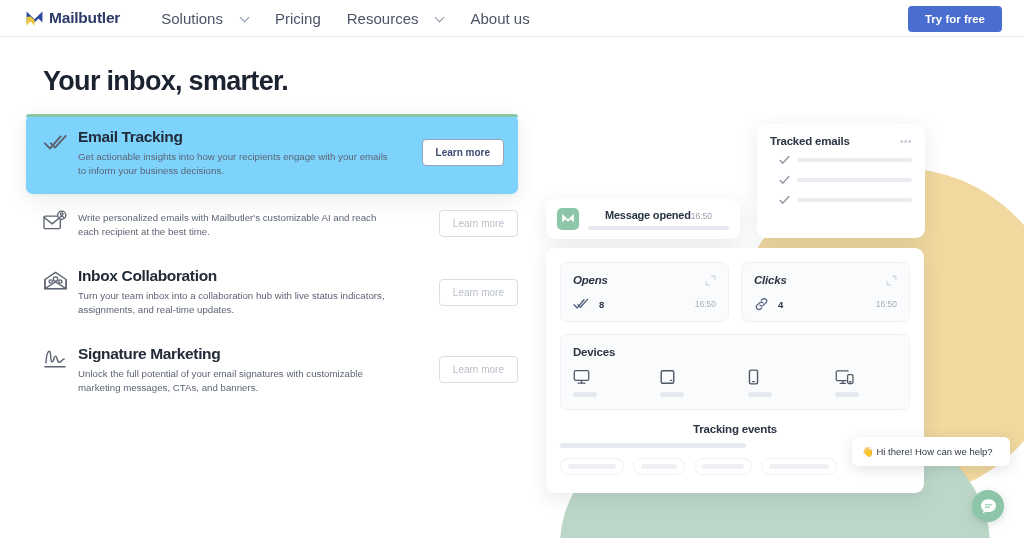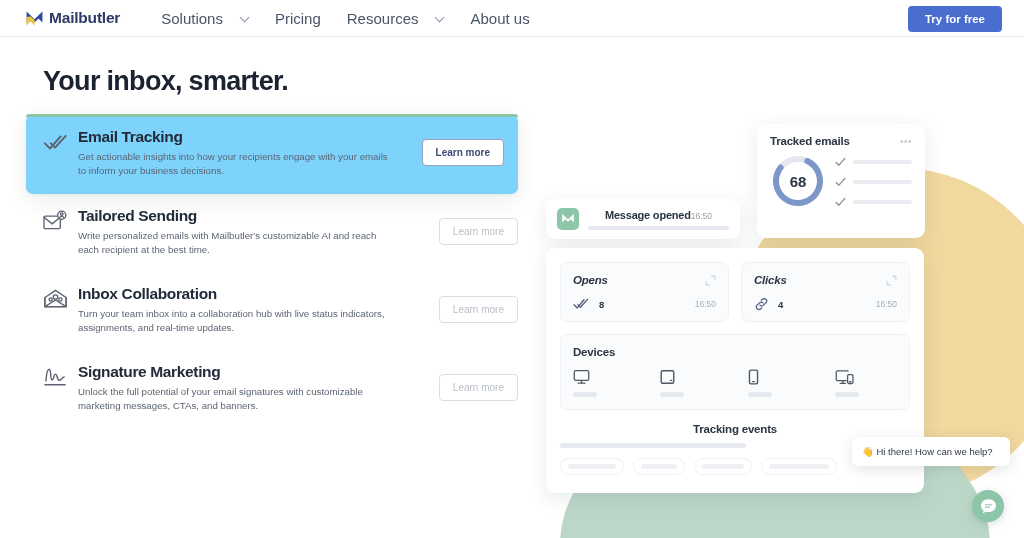--- a/index.html
+++ b/index.html
@@ -219,21 +219,20 @@
         <div class="f-icon">
           <svg width="25" height="22" viewBox="0 0 26 22" fill="none" stroke="#5d6370" stroke-width="1.4" stroke-linecap="round" stroke-linejoin="round">
             <rect x="1" y="6" width="17" height="13" rx="1.5"></rect>
             <path d="M1 7 L9.5 14 L18 7"></path>
             <circle cx="19.5" cy="5" r="4.2" fill="#fff"></circle>
             <circle cx="19.5" cy="3.8" r="1.3"></circle>
             <path d="M17.2 7.6a2.6 2.6 0 0 1 4.6 0"></path>
           </svg>
         </div>
         <div class="f-body">
-          <div class="f-title">Tailored Sending</div>
           <div class="f-desc">Write personalized emails with Mailbutler's customizable AI and reach each recipient at the best time.</div>
         </div>
         <button class="learn">Learn more</button>
       </div>
 
       <div class="feature">
         <div class="f-icon">
           <svg width="25" height="22" viewBox="0 0 26 22" fill="none" stroke="#5d6370" stroke-width="1.4" stroke-linecap="round" stroke-linejoin="round">
             <path d="M2 19 L2 9.5 L13 2 L24 9.5 L24 19 Z" fill="#fff"></path>
             <circle cx="13" cy="9" r="2.3"></circle>
@@ -266,27 +265,20 @@
 
     </div>
   </div>
 
   <div class="mock card tracked">
     <div class="tracked-head">
       <div class="tracked-title">Tracked emails</div>
       <div class="dots">•••</div>
     </div>
     <div class="tracked-body">
-      <div class="donut">
-        <svg width="56" height="56" viewBox="0 0 56 56">
-          <circle cx="28" cy="28" r="22" fill="none" stroke="#e4e7ee" stroke-width="6"></circle>
-          <circle cx="28" cy="28" r="22" fill="none" stroke="#7d97ca" stroke-width="6" stroke-linecap="round" stroke-dasharray="108 138" transform="rotate(-65 28 28)"></circle>
-        </svg>
-        <div class="donut-num">68</div>
-      </div>
       <div class="rows">
         <div class="row">
           <svg width="11" height="10" viewBox="0 0 14 12" fill="none" stroke="#8e95a3" stroke-width="1.8" stroke-linecap="round" stroke-linejoin="round">
               <path d="M1.5 6.5 L5 10 L12.5 1.5"></path>
             </svg>
           <div class="row-bar"></div>
         </div>
         <div class="row">
           <svg width="11" height="10" viewBox="0 0 14 12" fill="none" stroke="#8e95a3" stroke-width="1.8" stroke-linecap="round" stroke-linejoin="round">
               <path d="M1.5 6.5 L5 10 L12.5 1.5"></path>

